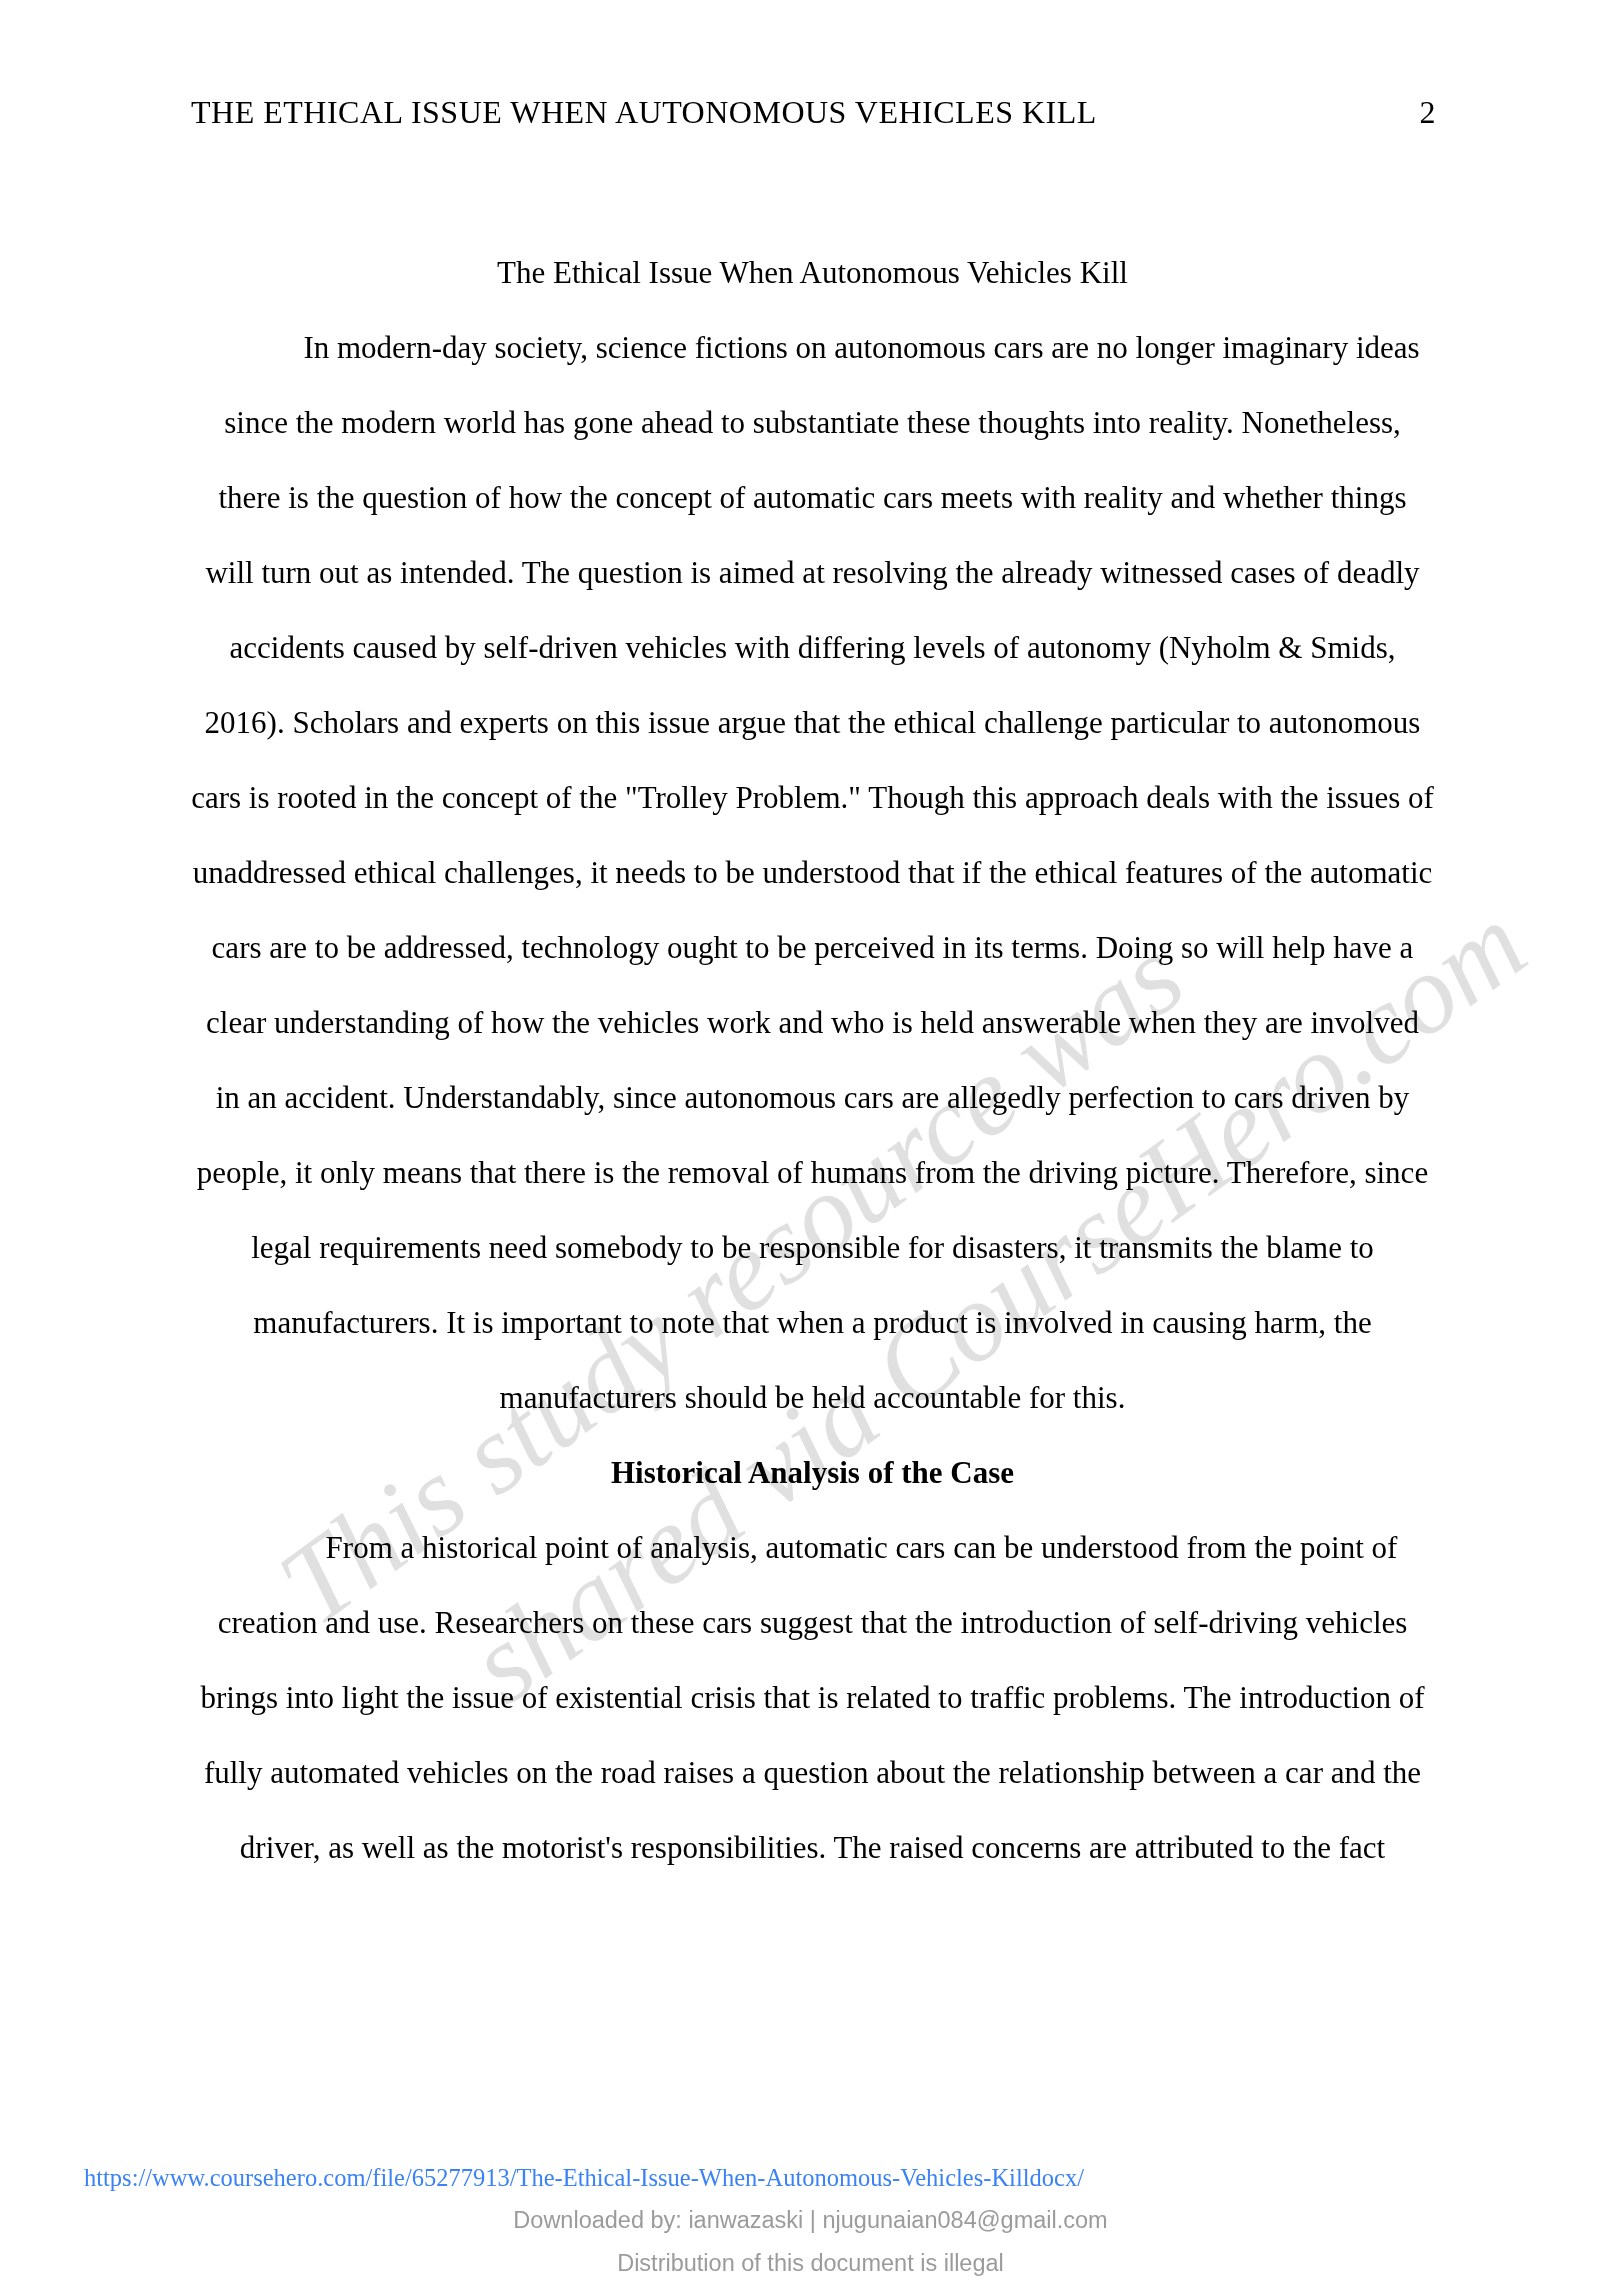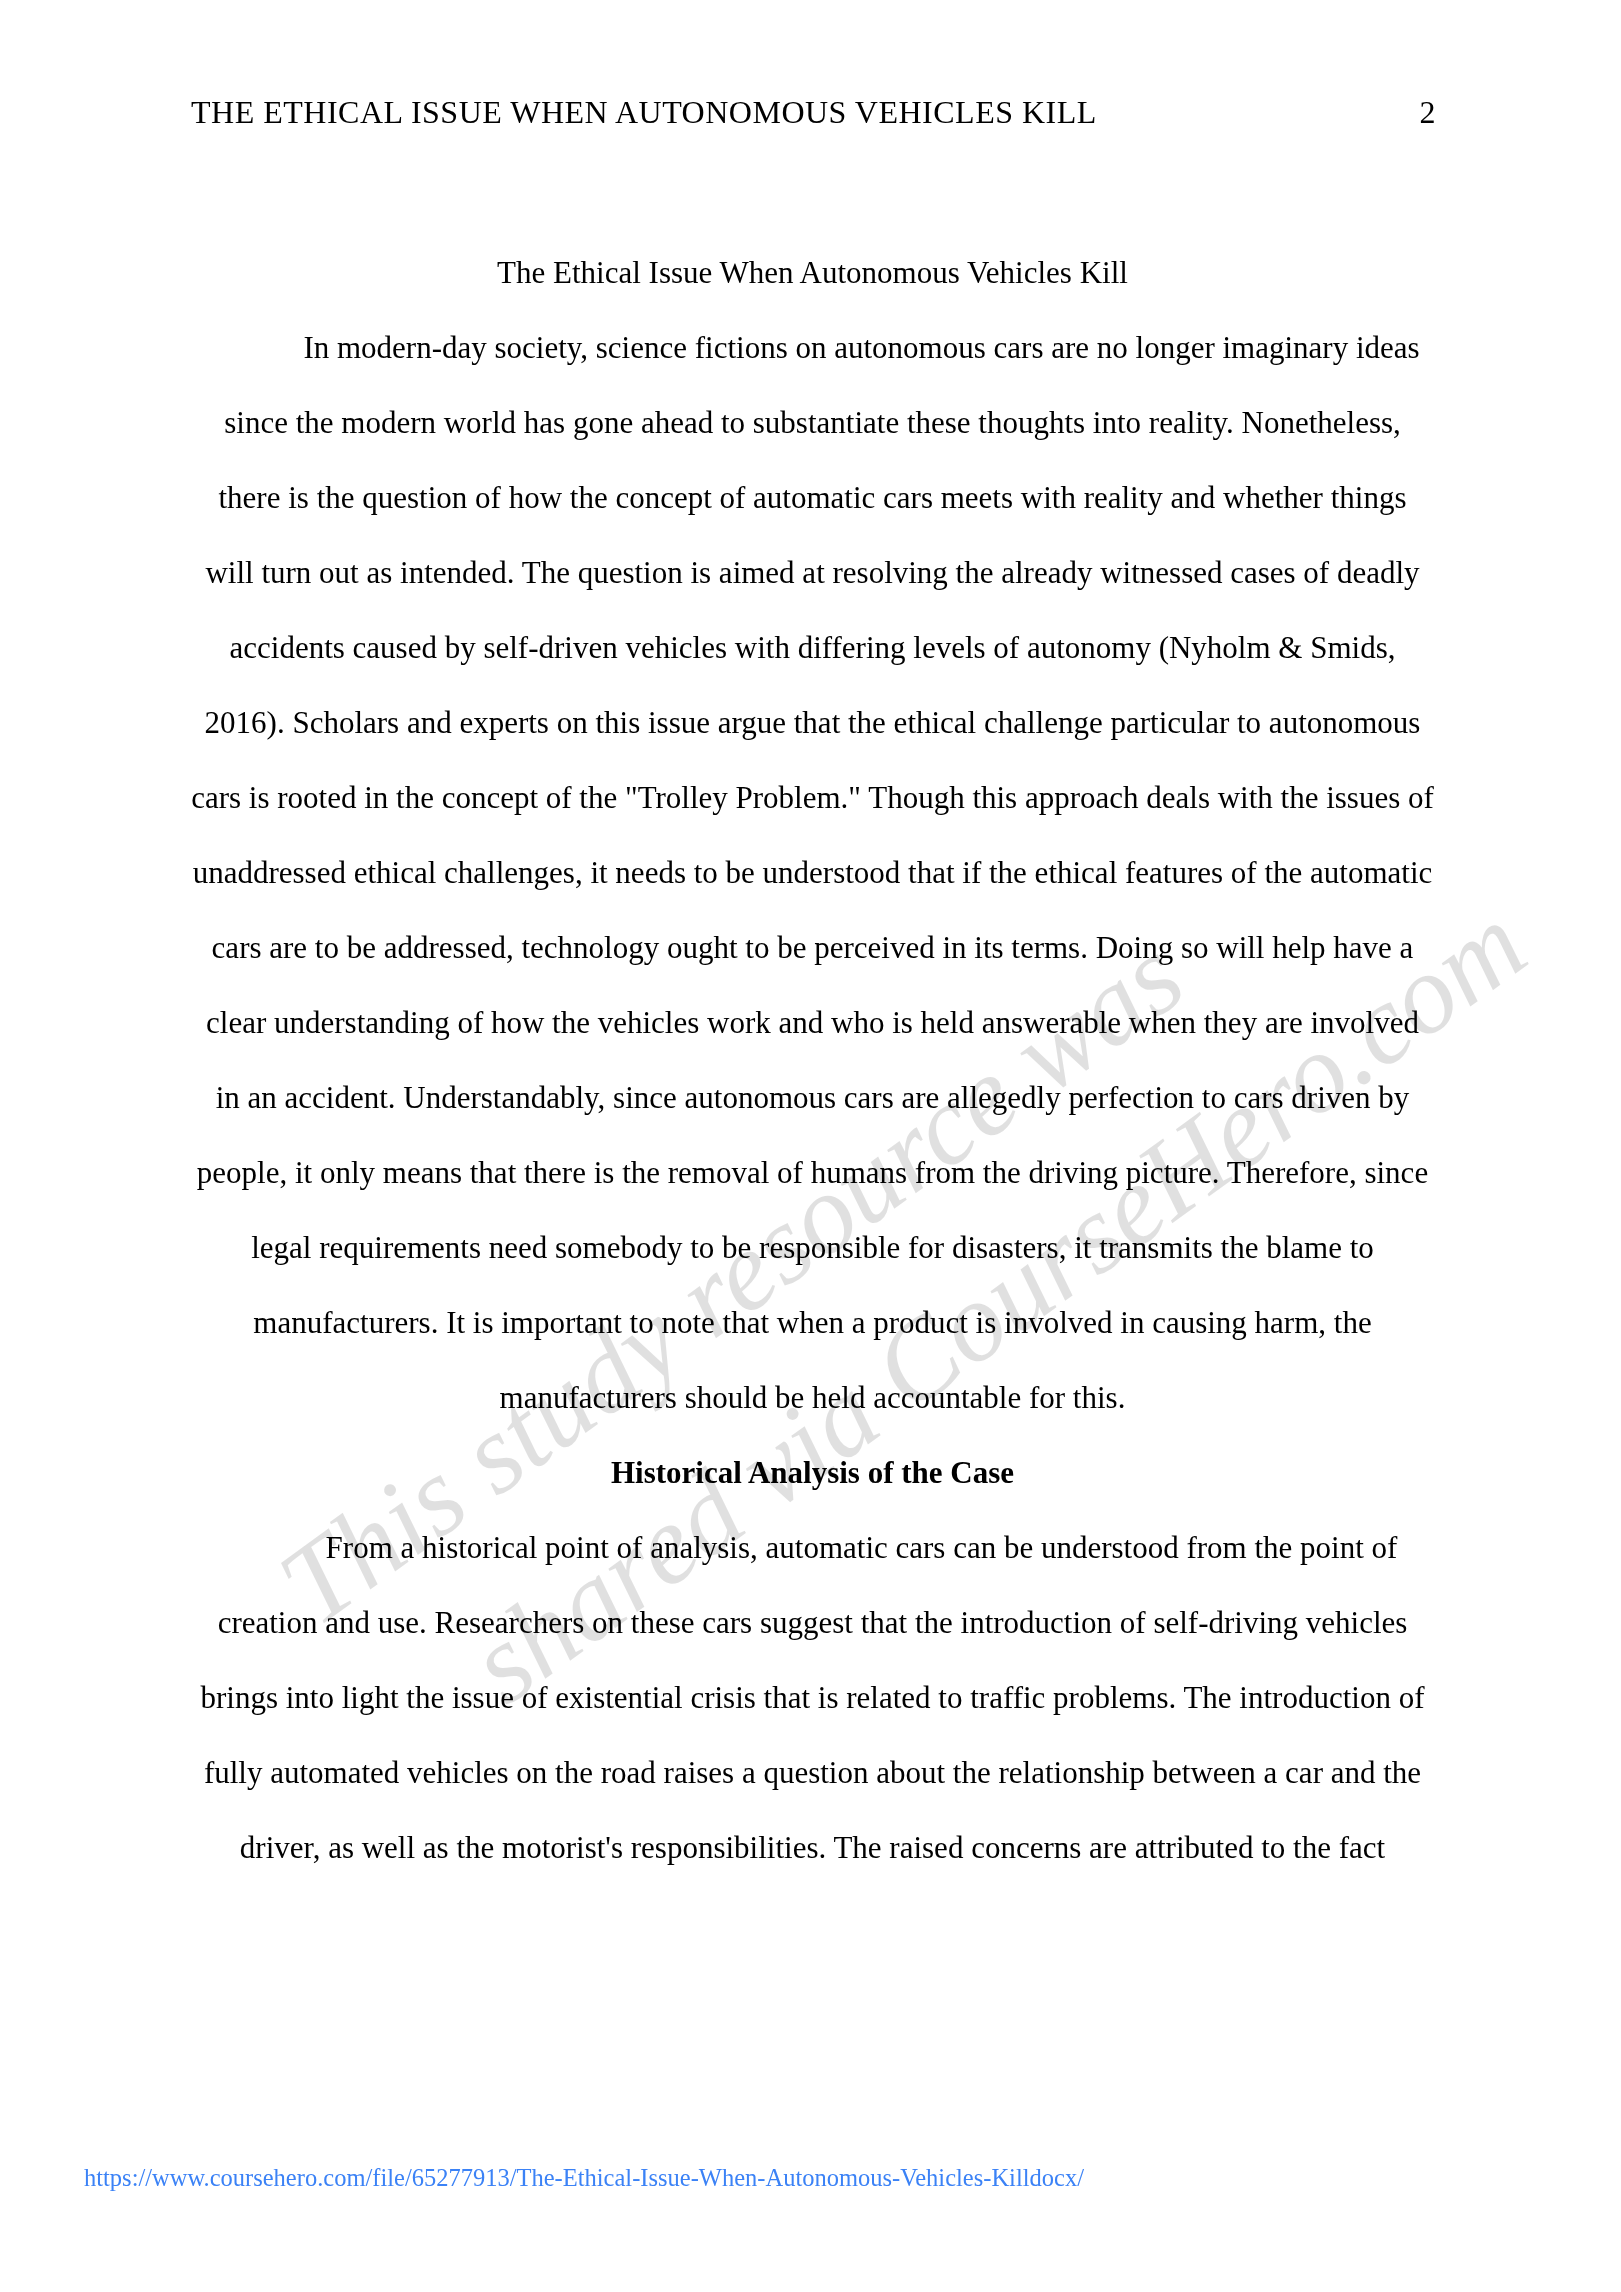--- a/index.html
+++ b/index.html
@@ -117,15 +117,19 @@
   <div class="doc-body">
     <div class="doc-title">The Ethical Issue When Autonomous Vehicles Kill</div>
     <p class="para">In modern-day society, science fictions on autonomous cars are no longer imaginary ideas since the modern world has gone ahead to substantiate these thoughts into reality. Nonetheless, there is the question of how the concept of automatic cars meets with reality and whether things will turn out as intended. The question is aimed at resolving the already witnessed cases of deadly accidents caused by self-driven vehicles with differing levels of autonomy (Nyholm &amp; Smids, 2016). Scholars and experts on this issue argue that the ethical challenge particular to autonomous cars is rooted in the concept of the "Trolley Problem." Though this approach deals with the issues of unaddressed ethical challenges, it needs to be understood that if the ethical features of the automatic cars are to be addressed, technology ought to be perceived in its terms. Doing so will help have a clear understanding of how the vehicles work and who is held answerable when they are involved in an accident. Understandably, since autonomous cars are allegedly perfection to cars driven by people, it only means that there is the removal of humans from the driving picture. Therefore, since legal requirements need somebody to be responsible for disasters, it transmits the blame to manufacturers. It is important to note that when a product is involved in causing harm, the manufacturers should be held accountable for this.</p>
     <div class="section-heading">Historical Analysis of the Case</div>
     <p class="para">From a historical point of analysis, automatic cars can be understood from the point of creation and use. Researchers on these cars suggest that the introduction of self-driving vehicles brings into light the issue of existential crisis that is related to traffic problems. The introduction of fully automated vehicles on the road raises a question about the relationship between a car and the driver, as well as the motorist's responsibilities. The raised concerns are attributed to the fact</p>
   </div>
 
 
   <a class="footer-url">https://www.coursehero.com/file/65277913/The-Ethical-Issue-When-Autonomous-Vehicles-Killdocx/</a>
 
+  <div class="gray-footer">
+    <div>Downloaded by: ianwazaski | njugunaian084@gmail.com</div>
+    <div>Distribution of this document is illegal</div>
+  </div>
 
 </div>
 
 
 </body></html>

